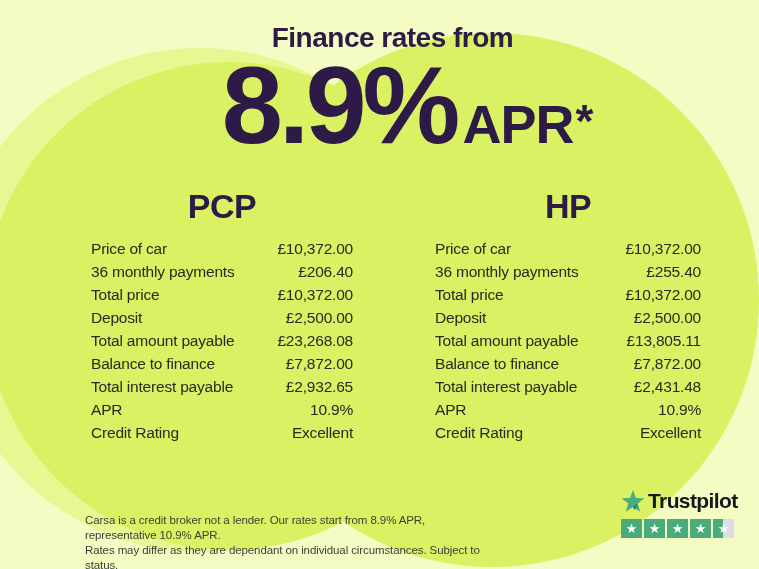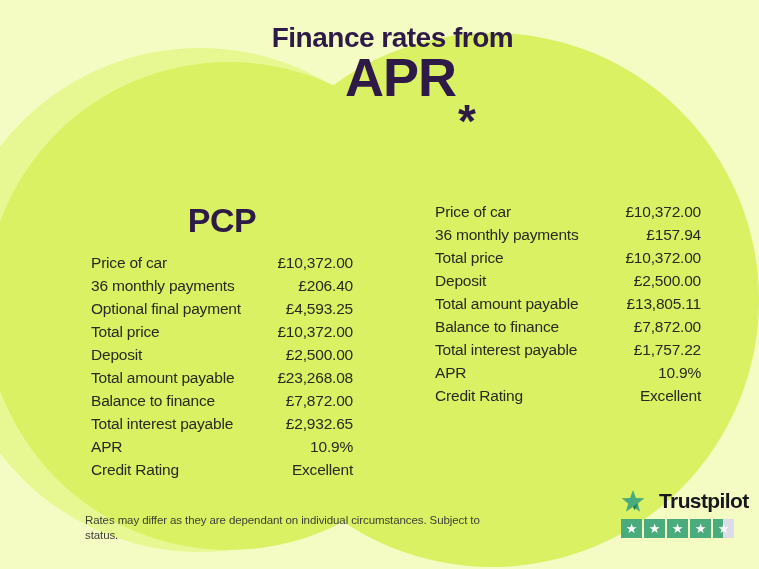--- a/index.html
+++ b/index.html
@@ -23,21 +23,21 @@
   .rate{
     position:absolute;top:50px;left:0;width:759px;
     display:flex;justify-content:center;align-items:baseline;
     transform:translateX(28px);
     color:var(--headline,#2e1a47);
   }
   .rate-num{font-size:110px;line-height:110px;font-weight:800;letter-spacing:-4px;}
   .rate-apr{font-size:54px;line-height:54px;font-weight:800;margin-left:6px;letter-spacing:-1px;}
   .rate-star{font-size:46px;font-weight:800;align-self:flex-start;margin-top:44px;margin-left:2px;}
 
-  .col{position:absolute;top:200px;}
+  .col{position:absolute;top:186px;}
   .col-pcp{left:91px;width:262px;}
   .col-hp{left:435px;width:266px;}
   .col-title{
     text-align:center;font-size:34px;line-height:40px;font-weight:700;
     color:var(--headline,#2e1a47);margin-bottom:11px;letter-spacing:-0.5px;
   }
   .rows{display:block;}
   .row{
     display:flex;justify-content:space-between;align-items:baseline;
     font-size:15.5px;line-height:23px;color:var(--table-text,#272b20);
@@ -46,21 +46,21 @@
   .row.bold{font-weight:400;}
   .row .lbl{text-align:right;}
   .row .val{text-align:center;}
 
   .disclaimer{
     position:absolute;left:85px;top:513px;width:400px;
     font-size:11.5px;line-height:15px;color:#3c4033;letter-spacing:-0.1px;
   }
 
   .trustpilot{position:absolute;left:621px;top:489px;width:120px;}
-  .tp-logo{display:flex;gap:14px;}
+  .tp-logo{display:flex;gap:3px;}
   .tp-logo svg{display:block;}
   .tp-name{font-size:21px;font-weight:700;color:#17171d;letter-spacing:-0.6px;}
   .tp-stars{display:flex;gap:2px;margin-top:6px;}
   .tp-star-box{
     width:21px;height:19px;background:var(--tp-green,#4aab7c);
     display:flex;align-items:center;justify-content:center;
     color:#ffffff;font-size:13px;line-height:19px;
   }
   .tp-star-box.half{
     background:linear-gradient(90deg,var(--tp-green,#4aab7c) 0 50%,var(--tp-empty,#dcdde8) 50% 100%);
@@ -69,38 +69,35 @@
 </head>
 <body style="--bg: #f4fcc3; --blob: #d9f162; --blob-soft: #e7f893; --headline: #2e1a47; --table-text: #272b20; --tp-green: #4aab7c; --tp-empty: #dcdde8;">
 
 <div class="blob blob-soft"></div>
 <div class="blob blob-left"></div>
 <div class="blob blob-right"></div>
 
 <div class="title">Finance rates from</div>
 
 <div class="rate">
+  <span class="rate-num">8.9%</span>
   <span class="rate-apr">APR</span>
   <span class="rate-star">*</span>
 </div>
 
 <div class="col col-pcp">
   <div class="col-title">PCP</div>
   <div class="rows">
       <div class="row">
         <span class="lbl">Price of car</span>
         <span class="val">£10,372.00</span>
       </div>
       <div class="row bold">
         <span class="lbl">36 monthly payments</span>
         <span class="val">£206.40</span>
-      </div>
-      <div class="row">
-        <span class="lbl">Optional final payment</span>
-        <span class="val">£4,593.25</span>
       </div>
       <div class="row">
         <span class="lbl">Total price</span>
         <span class="val">£10,372.00</span>
       </div>
       <div class="row">
         <span class="lbl">Deposit</span>
         <span class="val">£2,500.00</span>
       </div>
       <div class="row">
@@ -120,61 +117,63 @@
         <span class="val">10.9%</span>
       </div>
       <div class="row">
         <span class="lbl">Credit Rating</span>
         <span class="val">Excellent</span>
       </div>
     </div>
 </div>
 
 <div class="col col-hp">
+  <div class="col-title">HP</div>
   <div class="rows">
       <div class="row">
         <span class="lbl">Price of car</span>
         <span class="val">£10,372.00</span>
       </div>
       <div class="row bold">
         <span class="lbl">36 monthly payments</span>
-        <span class="val">£157.94</span>
+        <span class="val">£255.40</span>
       </div>
       <div class="row">
         <span class="lbl">Total price</span>
         <span class="val">£10,372.00</span>
       </div>
       <div class="row">
         <span class="lbl">Deposit</span>
         <span class="val">£2,500.00</span>
       </div>
       <div class="row">
         <span class="lbl">Total amount payable</span>
         <span class="val">£13,805.11</span>
       </div>
       <div class="row">
         <span class="lbl">Balance to finance</span>
         <span class="val">£7,872.00</span>
       </div>
       <div class="row">
         <span class="lbl">Total interest payable</span>
-        <span class="val">£1,757.22</span>
+        <span class="val">£2,431.48</span>
       </div>
       <div class="row">
         <span class="lbl">APR</span>
         <span class="val">10.9%</span>
       </div>
       <div class="row">
         <span class="lbl">Credit Rating</span>
         <span class="val">Excellent</span>
       </div>
     </div>
 </div>
 
 <div class="disclaimer">
+  <div>Carsa is a credit broker not a lender. Our rates start from 8.9% APR, representative 10.9% APR.</div>
   <div>Rates may differ as they are dependant on individual circumstances. Subject to status.</div>
 </div>
 
 <div class="trustpilot">
   <div class="tp-logo">
     <span>
       <svg width="24" height="24" viewBox="0 0 24 24">
         <polygon id="tp-star-shape" points="12,1 14.95,8.9 23.4,9.2 16.8,14.5 19.1,22.7 12,17.9 4.9,22.7 7.2,14.5 0.6,9.2 9.05,8.9" fill="#4aab7c"></polygon>
         <polygon id="tp-star-notch" points="12,17.9 17.1,14.3 13.6,21.2" fill="#1e7e55"></polygon>
       </svg>

